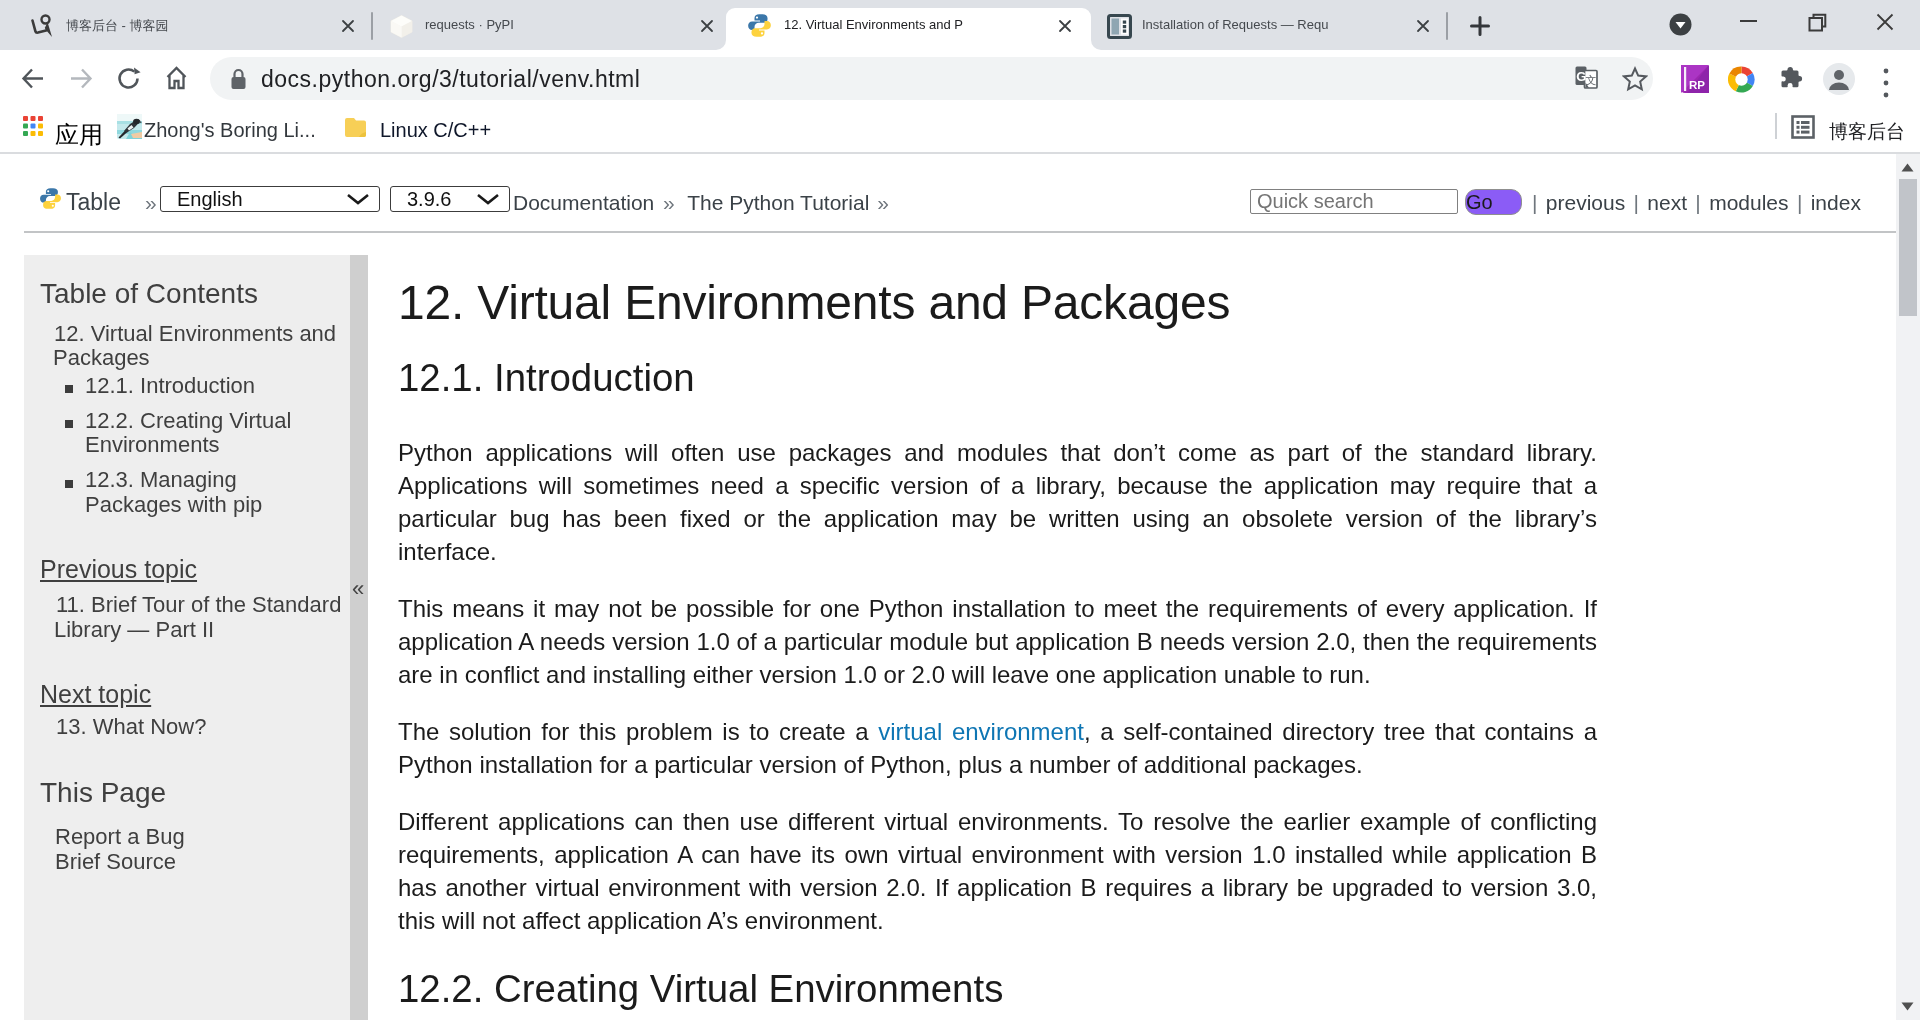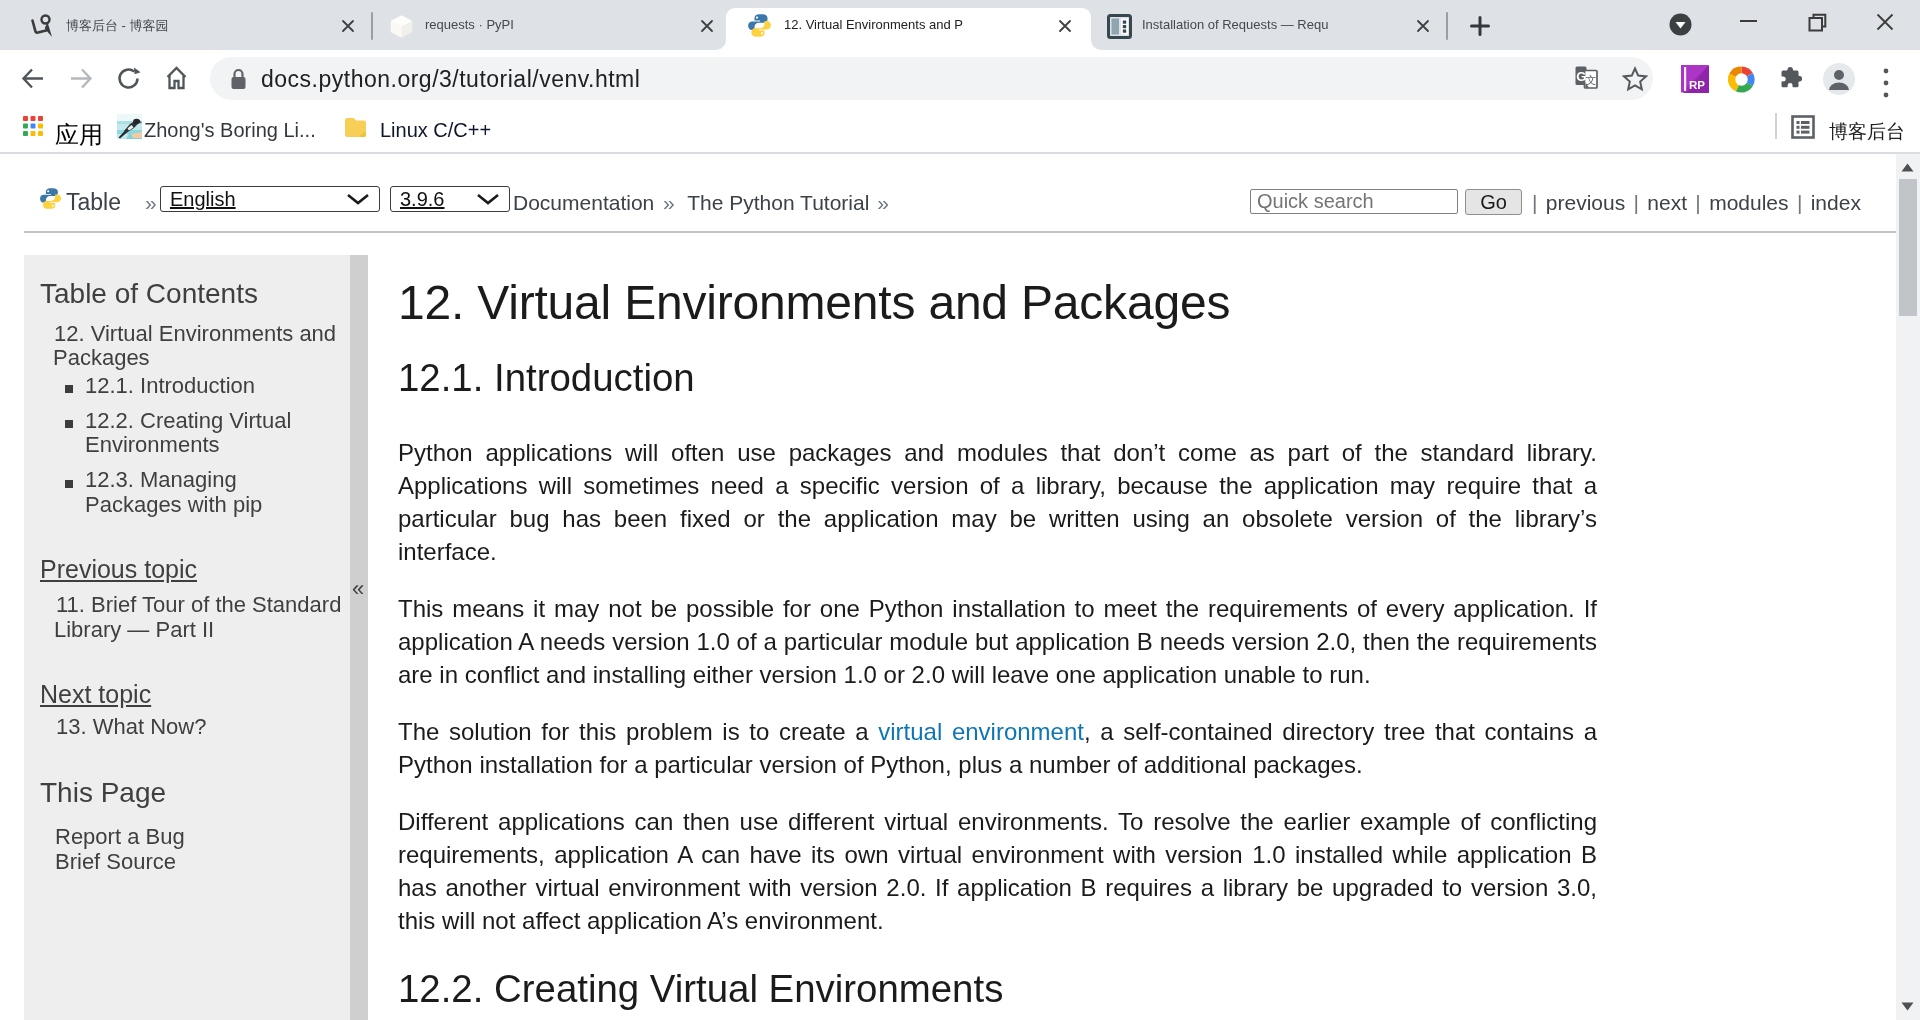--- a/index.html
+++ b/index.html
@@ -13,21 +13,21 @@
   #activetab { position:absolute; left:726px; top:8px; width:365px; height:42px; background:#fff; border-radius:9px 9px 0 0; }
   .tabsep { position:absolute; top:12px; width:2px; height:28px; background:#9b9fa5; border-radius:1px; }
   #toolbar { position:absolute; left:0; top:50px; width:1920px; height:103px; background:#fff; }
   #omnibox { position:absolute; left:210px; top:57px; width:1443px; height:43px; border-radius:22px; background:#f1f3f4; }
   #urltext { position:absolute; left:261px; top:66px; font-size:23px; color:#202124; letter-spacing:0.5px; }
   #chromesep { position:absolute; left:0; top:152px; width:1920px; height:2px; background:#dadcdf; }
   
   .rel { position:absolute; font-size:21px; color:#3b4248; white-space:nowrap; }
   .relsep { color:#6f767d; }
   select.rel { border:1.5px solid #3c3c3c; border-radius:3px; background:#fff; color:#111;
-    -webkit-appearance:none; appearance:none; padding-left:9px; font-family:"Liberation Sans",sans-serif;text-decoration:underline; }
+    -webkit-appearance:none; appearance:none; padding-left:16px; font-family:"Liberation Sans",sans-serif; }
   #relline { position:absolute; left:24px; top:231px; width:1872px; height:2px; background:#c2c4c6; }
   
   #sidebar { position:absolute; left:24px; top:255px; width:326px; height:765px; background:#eeeeee; }
   #sidebtn { position:absolute; left:350px; top:255px; width:18px; height:765px; background:#cfcfcf; }
   .sb { position:absolute; color:#3f3f3f; white-space:nowrap; }
   .sb-h3 { font-size:28px; line-height:28px; }
   .sb-h4 { font-size:25px; line-height:25px;text-decoration:underline; }
   .sb-a  { font-size:22px; line-height:22px; }
   .sbullet { position:absolute; width:8px; height:8px; background:#3c3c3c; }
   
@@ -251,21 +251,21 @@
   </svg>
   <select class="rel" style="left:390px;top:186px;width:120px;height:26px;font-size:20px">
     <option>3.9.6</option>
   </select>
   <svg class="abs" style="left:476px;top:193px" width="24" height="12" viewBox="0 0 24 12">
     <path d="M2 2 L12 10 L22 2" fill="none" stroke="#1a1a1a" stroke-width="2.6"></path>
   </svg>
   <div class="rel" style="left:513px;top:191px">Documentation <span class="relsep" style="margin:0 7px 0 3px">»</span> The Python Tutorial <span class="relsep" style="margin-left:2px">»</span></div>
 
   <input class="abs" style="left: 1250px; top: 189px; width: 208px; height: 25px; border: 1.5px solid rgb(128, 128, 128); border-radius: 2px; font-size: 20px; padding-left: 6px; color: rgb(26, 26, 26); font-family: &quot;Liberation Sans&quot;, sans-serif;" placeholder="Quick search">
-  <div class="abs" style="left:1465px;top:189px;width:57px;height:26px;background:#e5e5e5;border:1.5px solid #8f8f8f;border-radius:3px;font-size:20px;color:#1a1a1a;text-align:center;line-height:24px">Go</div>
+  <div class="abs" style="left:1465px;top:189px;width:57px;height:26px;background:#8b5cf6;border:1.5px solid #8f8f8f;border-radius:11px;font-size:20px;color:#1a1a1a;line-height:24px">Go</div>
   <div class="rel" style="left:1532px;top:191px;word-spacing:2.5px"><span class="relsep">|</span> previous <span class="relsep">|</span> next <span class="relsep">|</span> modules <span class="relsep">|</span> index</div>
 
   <div id="relline"></div>
 
   <div id="sidebar"></div>
   <div id="sidebtn"></div>
   <div class="sb" style="left:352px;top:576px;font-size:22px;color:#444">«</div>
 
   <div class="sb sb-h3" style="left:40px;top:280px">Table of Contents</div>
   <div class="sb sb-a" style="left:54px;top:323px">12. Virtual Environments and</div>

